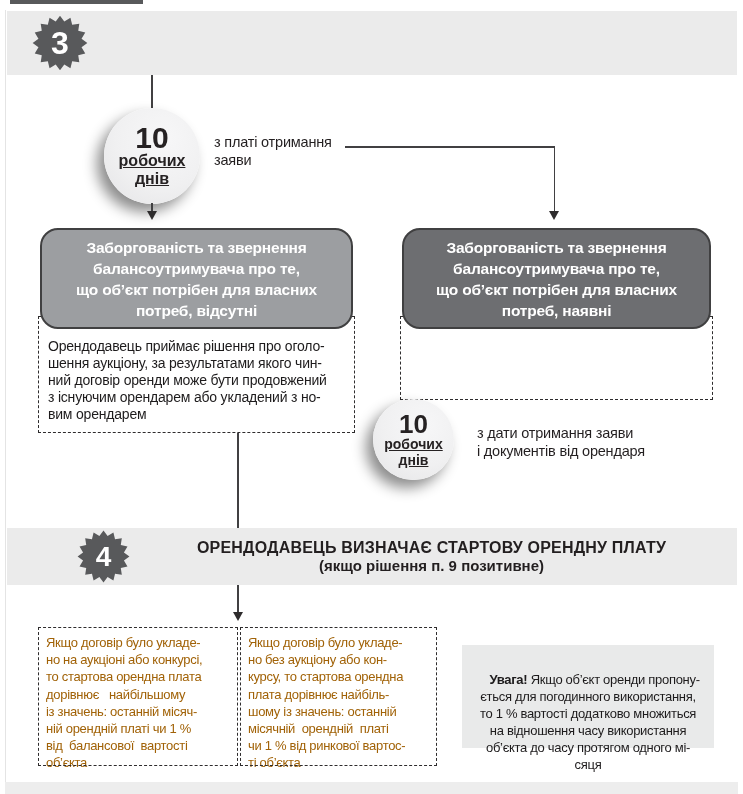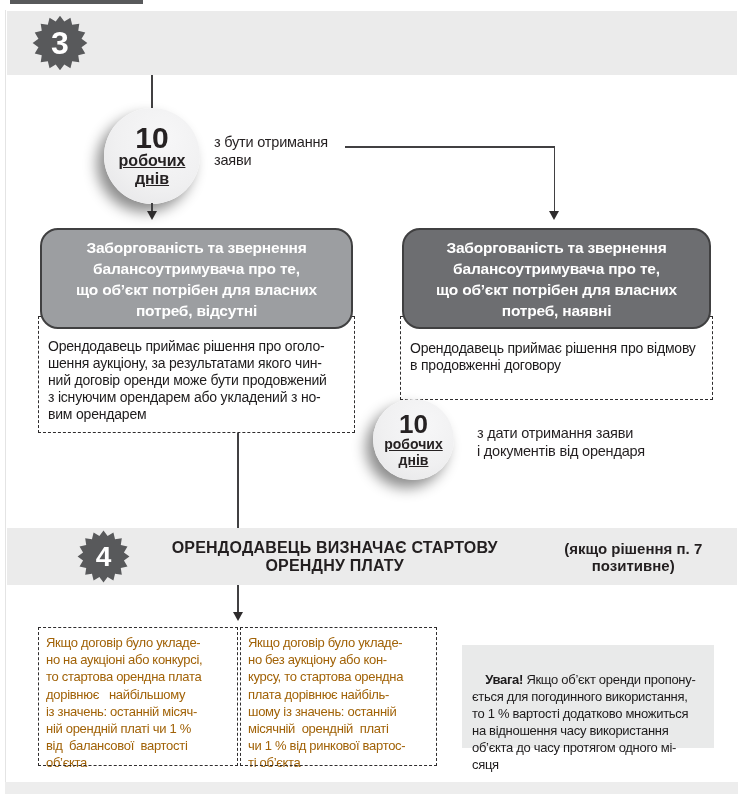--- a/index.html
+++ b/index.html
@@ -52,24 +52,24 @@
   .line { background:#414042; }
   .ahead {
     width:0; height:0;
     border-left:5px solid transparent; border-right:5px solid transparent;
     border-top:9px solid #2e2c2d;
   }
 
   .note-label { font-size:14.5px; line-height:18px; white-space:pre-line; letter-spacing:-.2px; }
 
   .uvaga { background:#e9eaea; padding:9px 10px; font-size:13px; line-height:17px;
-           letter-spacing:-.3px; white-space:pre; color:#1d1b1c; }
+           letter-spacing:-.3px; white-space:pre; color:#1d1b1c;text-align:center; }
   .uvaga b { font-weight:bold; }
 
-  .title4wrap { display:flex; flex-direction:row; align-items:center; justify-content:center;
+  .title4wrap { display:flex; flex-direction:column; align-items:center; justify-content:center;
                 text-align:center; }
   .title4wrap .l1 { font-weight:bold; font-size:16px; letter-spacing:.2px; }
   .title4wrap .l2 { font-weight:bold; font-size:15px; }
 </style>
 </head>
 <body>
 
 <div id="page">
 
   <div class="abs" style="left:10px;top:0;width:133px;height:4px;background:#58595b;"></div>
@@ -83,21 +83,21 @@
     <span class="num" style="font-size:32px;">3</span>
   </div>
 
   <div class="abs line" style="left:151px;top:75px;width:2px;height:36px;"></div>
 
   <div class="abs circle" style="left:104px;top:108px;width:96px;height:96px;">
     <div class="big">10</div>
     <div class="sub">робочих</div>
     <div class="sub">днів</div>
   </div>
-  <div class="abs note-label" style="left:214px;top:133px;">з бути отримання
+  <div class="abs note-label" style="left:214px;top:133px;">з платі отримання
 заяви</div>
 
   <div class="abs line" style="left:345px;top:146px;width:210px;height:1.5px;"></div>
   <div class="abs line" style="left:553.5px;top:146px;width:1.5px;height:66px;"></div>
   <div class="abs ahead" style="left:549px;top:211px;"></div>
 
   <div class="abs line" style="left:151px;top:203px;width:2px;height:9px;"></div>
   <div class="abs ahead" style="left:147px;top:211px;"></div>
 
   <div class="abs graybox light" style="left:40px;top:228px;width:313px;height:101px;">Заборгованість та звернення
@@ -110,43 +110,41 @@
 потреб, наявні</div>
 
   <div class="abs dashed" style="left:38px;top:316px;width:317px;height:117px;"></div>
   <div class="abs body-txt" style="left:48px;top:338px;">Орендодавець приймає рішення про оголо-
 шення аукціону, за результатами якого чин-
 ний договір оренди може бути продовжений
 з існуючим орендарем або укладений з но-
 вим орендарем</div>
 
   <div class="abs dashed" style="left:400px;top:316px;width:313px;height:84px;"></div>
-  <div class="abs body-txt" style="left:410px;top:340px;">Орендодавець приймає рішення про відмову
-в продовженні договору</div>
 
   <div class="abs circle small" style="left:373px;top:399px;width:81px;height:81px;z-index:4;">
     <div class="big">10</div>
     <div class="sub">робочих</div>
     <div class="sub">днів</div>
   </div>
   <div class="abs note-label" style="left:477px;top:424px;">з дати отримання заяви
 і документів від орендаря</div>
 
   <div class="abs line" style="left:237px;top:433px;width:2px;height:95px;"></div>
 
   <div class="abs hbar" style="left:7px;top:528px;width:730px;height:57px;"></div>
   <div class="abs badge" style="left:76px;top:529px;width:55px;height:55px;">
     <svg viewBox="-35 -35 70 70">
       <polygon fill="#58595b" points="33,0 26,5.2 30.5,12.6 22,14.7 23.3,23.3 14.7,22 12.6,30.5 5.2,26 0,33 -5.2,26 -12.6,30.5 -14.7,22 -23.3,23.3 -22,14.7 -30.5,12.6 -26,5.2 -33,0 -26,-5.2 -30.5,-12.6 -22,-14.7 -23.3,-23.3 -14.7,-22 -12.6,-30.5 -5.2,-26 0,-33 5.2,-26 12.6,-30.5 14.7,-22 23.3,-23.3 22,-14.7 30.5,-12.6 26,-5.2"></polygon>
     </svg>
     <span class="num" style="font-size:28px;">4</span>
   </div>
   <div class="abs title4wrap" style="left:133px;top:528px;width:597px;height:57px;">
     <div class="l1">ОРЕНДОДАВЕЦЬ ВИЗНАЧАЄ СТАРТОВУ ОРЕНДНУ ПЛАТУ</div>
-    <div class="l2">(якщо рішення п. 7 позитивне)</div>
+    <div class="l2">(якщо рішення п. 9 позитивне)</div>
   </div>
 
   <div class="abs line" style="left:237px;top:585px;width:2px;height:28px;"></div>
   <div class="abs ahead" style="left:233px;top:612px;"></div>
 
   <div class="abs dashed" style="left:38px;top:627px;width:200px;height:139px;"></div>
   <div class="abs body-sm" style="left:46px;top:634px;">Якщо договір було укладе-
 но на аукціоні або конкурсі,
 то стартова орендна плата
 дорівнює   найбільшому

